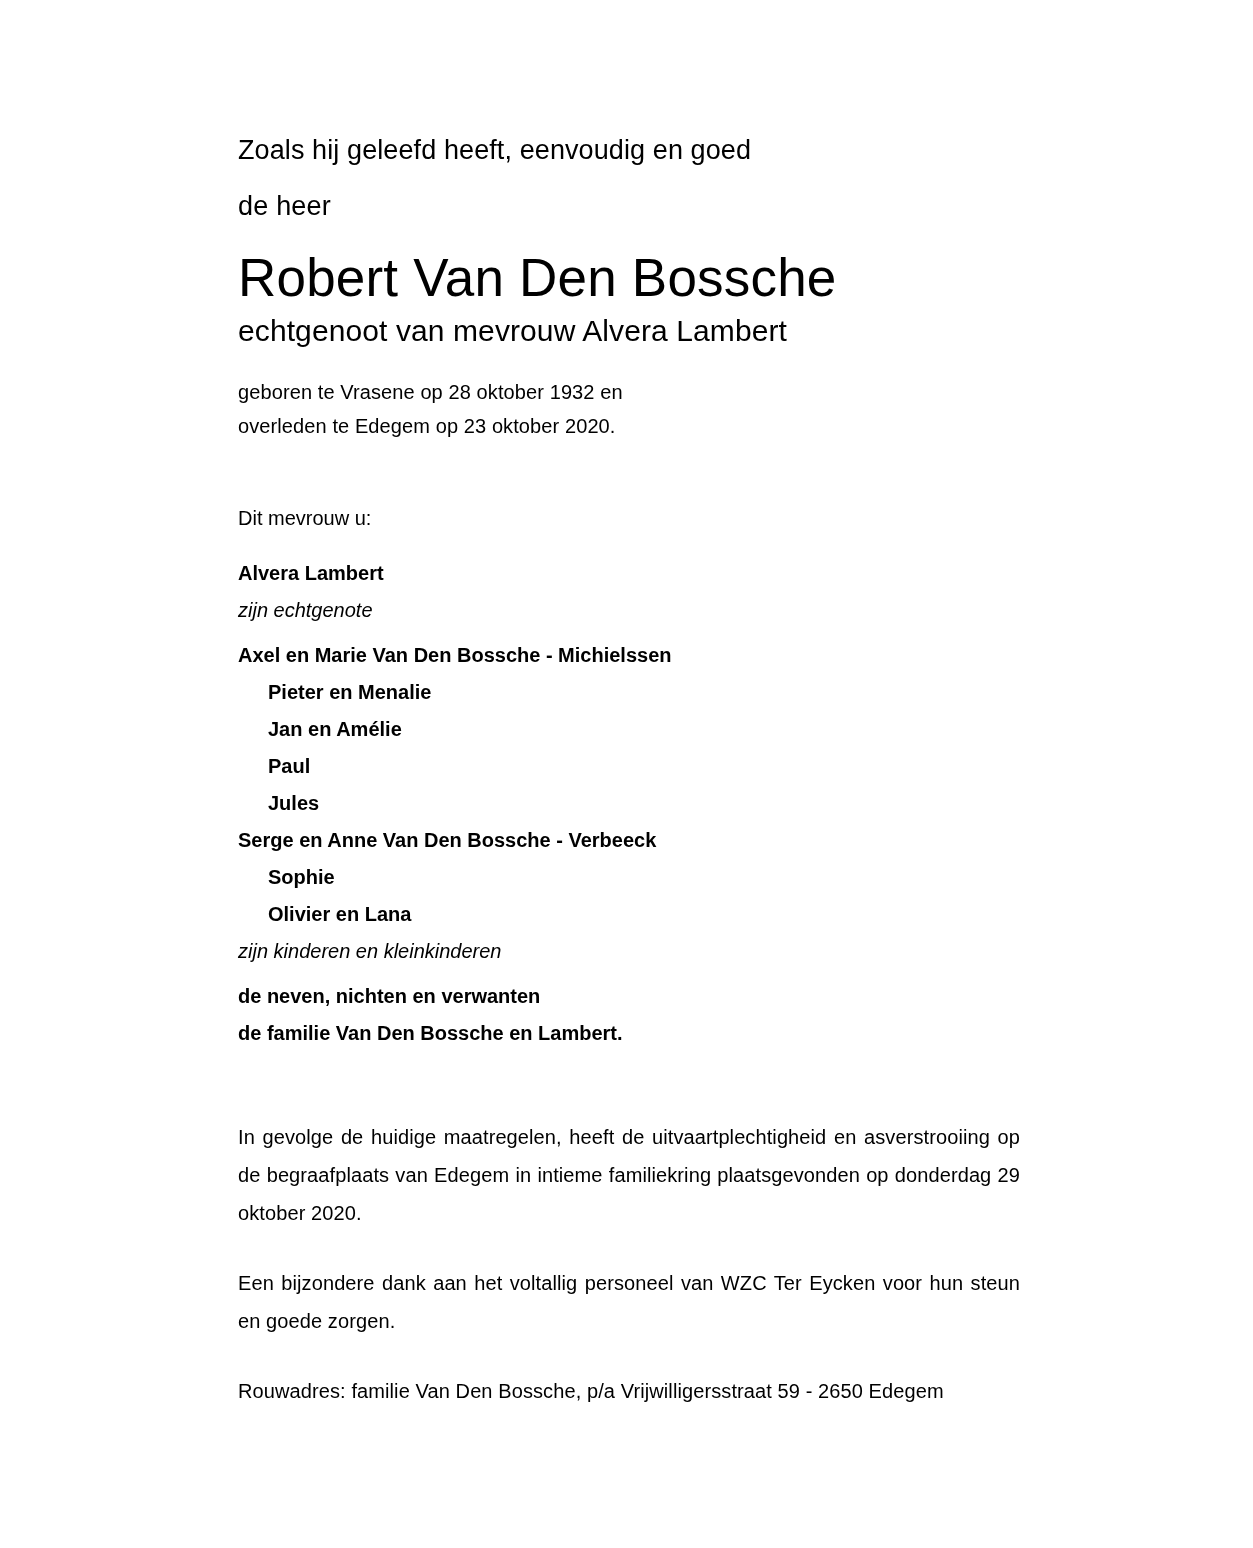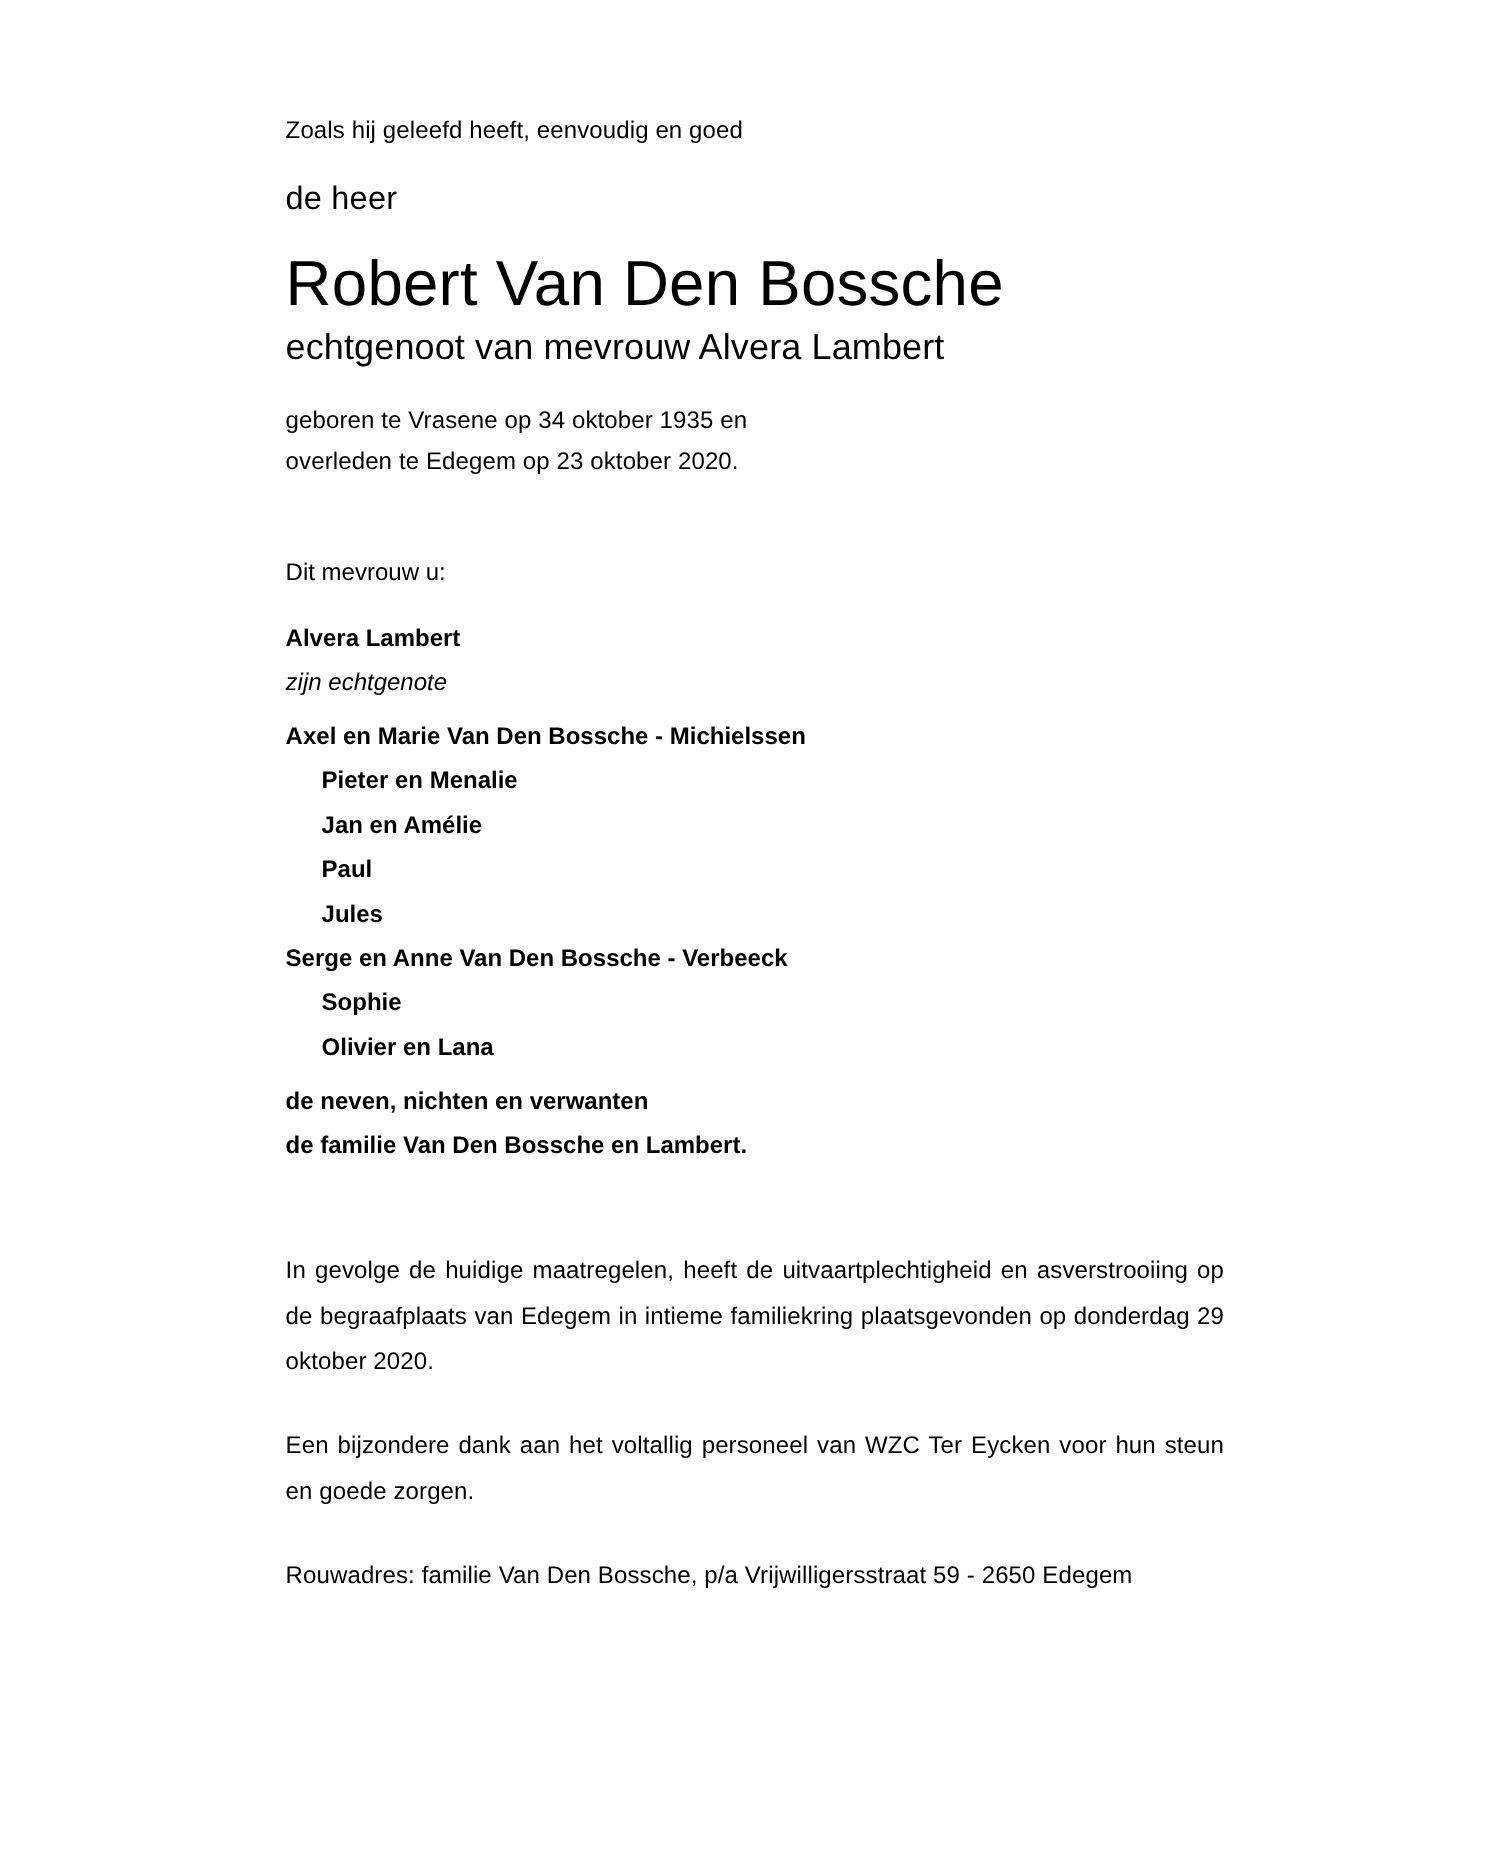--- a/index.html
+++ b/index.html
@@ -15,23 +15,24 @@
     position: relative;
     overflow: hidden;
   }
   .page {
     position: absolute;
     left: 238px;
     top: 92px;
     width: 782px;
   }
   .intro-line {
-    font-size: 20px;
+    font-size: 27px;
     line-height: 34px;
     letter-spacing: 0.1px;
+    margin-top: 41px;
   }
   .block-gap-1 { height: 22px; }
   .deheer {
     font-size: 27px;
     line-height: 34px;
     letter-spacing: 0.2px;
   }
   .block-gap-2 { height: 24px; }
   .name {
     font-size: 53px;
@@ -101,21 +102,21 @@
 
   <div class="block-gap-2"></div>
 
   <div class="name">Robert Van Den Bossche</div>
 
   <div class="spouse">echtgenoot van mevrouw Alvera Lambert</div>
 
   <div class="block-gap-3"></div>
 
   <div>
-    <div class="birth-line">geboren te Vrasene op 34 oktober 1935 en</div>
+    <div class="birth-line">geboren te Vrasene op 28 oktober 1932 en</div>
     <div class="birth-line">overleden te Edegem op 23 oktober 2020.</div>
   </div>
 
   <div class="block-gap-4"></div>
 
   <div class="announce">Dit mevrouw u:</div>
 
   <div class="block-gap-5"></div>
 
   <div class="family-line">Alvera Lambert</div>
@@ -128,20 +129,21 @@
     <div class="family-line">Axel en Marie Van Den Bossche - Michielssen</div>
     <div class="family-line indent">Pieter en Menalie</div>
     <div class="family-line indent">Jan en Amélie</div>
     <div class="family-line indent">Paul</div>
     <div class="family-line indent">Jules</div>
     <div class="family-line">Serge en Anne Van Den Bossche - Verbeeck</div>
     <div class="family-line indent">Sophie</div>
     <div class="family-line indent">Olivier en Lana</div>
   </div>
 
+  <div class="role narrow">zijn kinderen en kleinkinderen</div>
 
   <div class="block-gap-7"></div>
 
   <div>
     <div class="family-line">de neven, nichten en verwanten</div>
     <div class="family-line">de familie Van Den Bossche en Lambert.</div>
   </div>
 
   <div class="block-gap-8"></div>
 

